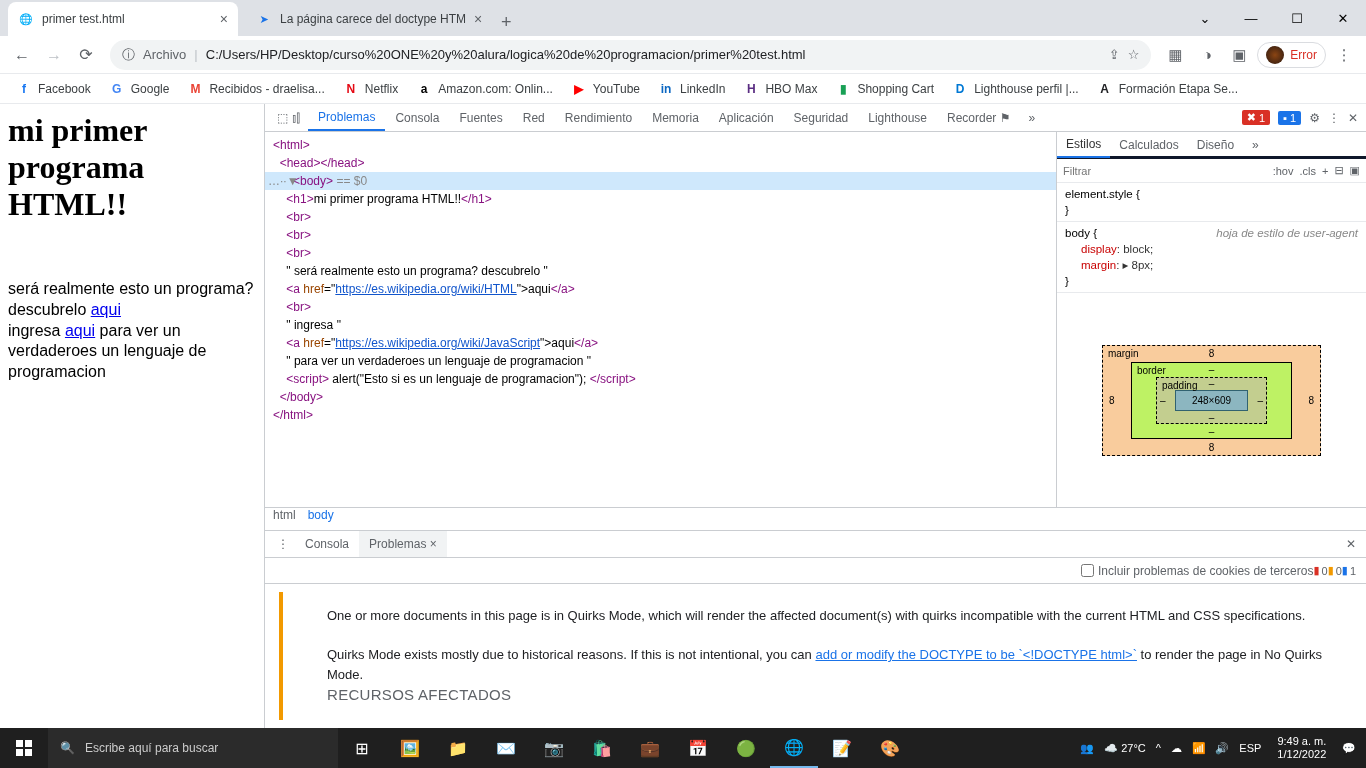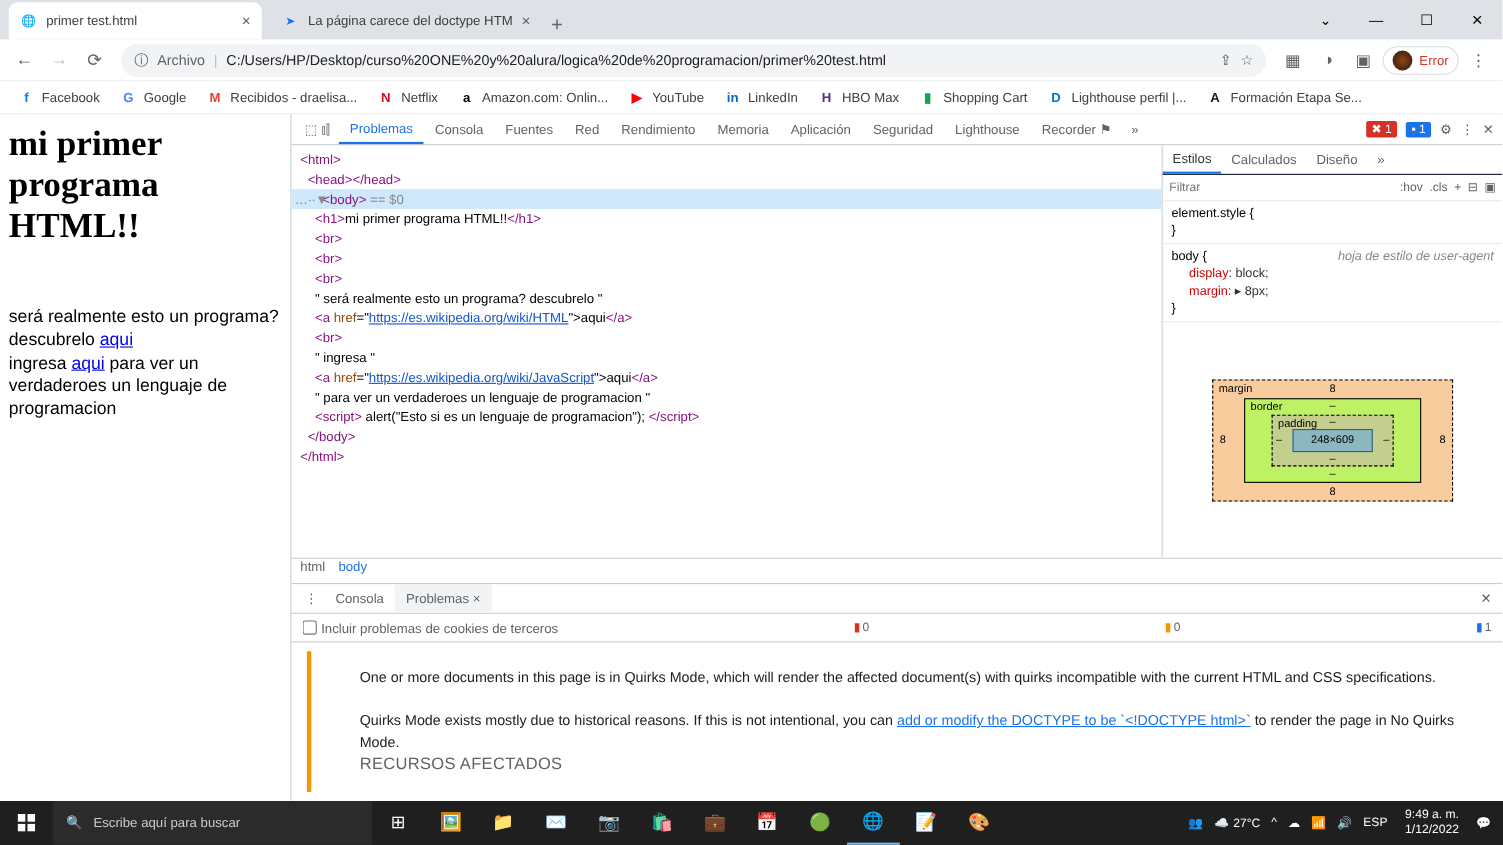--- a/index.html
+++ b/index.html
@@ -41,21 +41,21 @@
 .dom{flex:1;overflow:auto;font-family:Consolas,monospace;font-size:12px;line-height:18px;padding:4px 0}
 .dom .ln{padding:0 8px;white-space:pre}
 .dom .ln.sel{background:#cfe8fc}
 .dom .ln.sel::before{content:"\2026\2219\2219 \25BC ";color:#888;position:absolute;left:268px}
 .tag{color:#881280}
 .attr{color:#994500}
 .link{color:#1155cc;text-decoration:underline}
 .txt{color:#000}
 .eqsel{color:#888}
 .styles{width:310px;border-left:1px solid #cacdd1;display:flex;flex-direction:column;font-size:12px}
-.st-tabs{height:27px;border-bottom:1px solid #0f172a;display:flex;align-items:center}
+.st-tabs{height:27px;border-bottom:3px solid #0f172a;display:flex;}
 .st-tab{padding:0 9px;height:26px;display:flex;align-items:center;color:#5f6368}
 .st-tab.active{color:#333;border-bottom:2px solid #1a73e8}
 .st-filter{height:24px;border-bottom:1px solid #e8eaed;display:flex;align-items:center;padding:0 6px;gap:6px;color:#888}
 .st-filter input{border:none;outline:none;flex:1;font-size:11px}
 .st-filter .tool{font-size:11px;color:#5f6368}
 .st-rules{padding:3px 8px;font-family:Consolas,monospace;font-size:11.5px;line-height:16px;border-bottom:1px solid #e8eaed}
 .st-rules .sel{color:#000}
 .st-rules .src{float:right;color:#888;font-style:italic}
 .st-rules .prop{color:#c80000;padding-left:16px}
 .st-rules .pval{color:#333}
@@ -65,21 +65,21 @@
 .bm-padding{background:#c3ce8f;border:1px dashed #000;padding:12px 18px;position:relative}
 .bm-content{background:#8cb6c0;border:1px solid #316270;padding:4px 16px;text-align:center}
 .bm-label{position:absolute;top:2px;left:5px;font-size:10px}
 .bm-num{position:absolute;font-size:10px}
 .crumbs{height:23px;border-top:1px solid #cacdd1;display:flex;align-items:flex-start;font-size:12px;padding:0 8px;gap:12px;color:#5f6368}
 .crumbs .active{color:#1a73e8}
 .console-area{border-top:1px solid #cacdd1}
 .drawer-tabs{height:27px;display:flex;align-items:center;font-size:12px;border-bottom:1px solid #cacdd1;padding-left:6px;color:#5f6368}
 .drawer-tab{padding:0 10px;height:26px;display:flex;align-items:center}
 .drawer-tab.active{background:#f1f3f4}
-.drawer-toolbar{height:26px;border-bottom:1px solid #cacdd1;display:flex;align-items:center;justify-content:space-between;padding:0 10px;font-size:12px;gap:0;color:#5f6368}
+.drawer-toolbar{height:26px;border-bottom:1px solid #cacdd1;display:flex;align-items:center;justify-content:flex-end;padding:0 10px;font-size:12px;gap:0;color:#5f6368}
 .drawer-toolbar .chk{display:flex;align-items:center;gap:4px}
 .minibadge{display:inline-flex;align-items:center;gap:2px;font-size:11px}
 .quirks{padding:14px 24px 14px 44px;border-left:4px solid #f29900;margin:8px 14px;font-size:13px;color:#202124;line-height:1.5;position:relative;max-height:128px;overflow:hidden}
 .quirks a{color:#1a73e8}
 .quirks .footer{font-size:15px;color:#5f6368;margin-top:0;letter-spacing:0.3px}
 .taskbar{position:fixed;bottom:0;left:0;right:0;height:40px;background:#1f1f1f;display:flex;align-items:center;color:#fff;font-size:12px}
 .taskbar .start{width:48px;height:40px;display:flex;align-items:center;justify-content:center}
 .taskbar .search{width:290px;height:40px;background:#2b2b2b;display:flex;align-items:center;padding:0 12px;gap:10px;color:#ccc}
 .taskbar .tbapps{display:flex;height:40px}
 .taskbar .tbapp{width:48px;display:flex;align-items:center;justify-content:center;font-size:16px}

